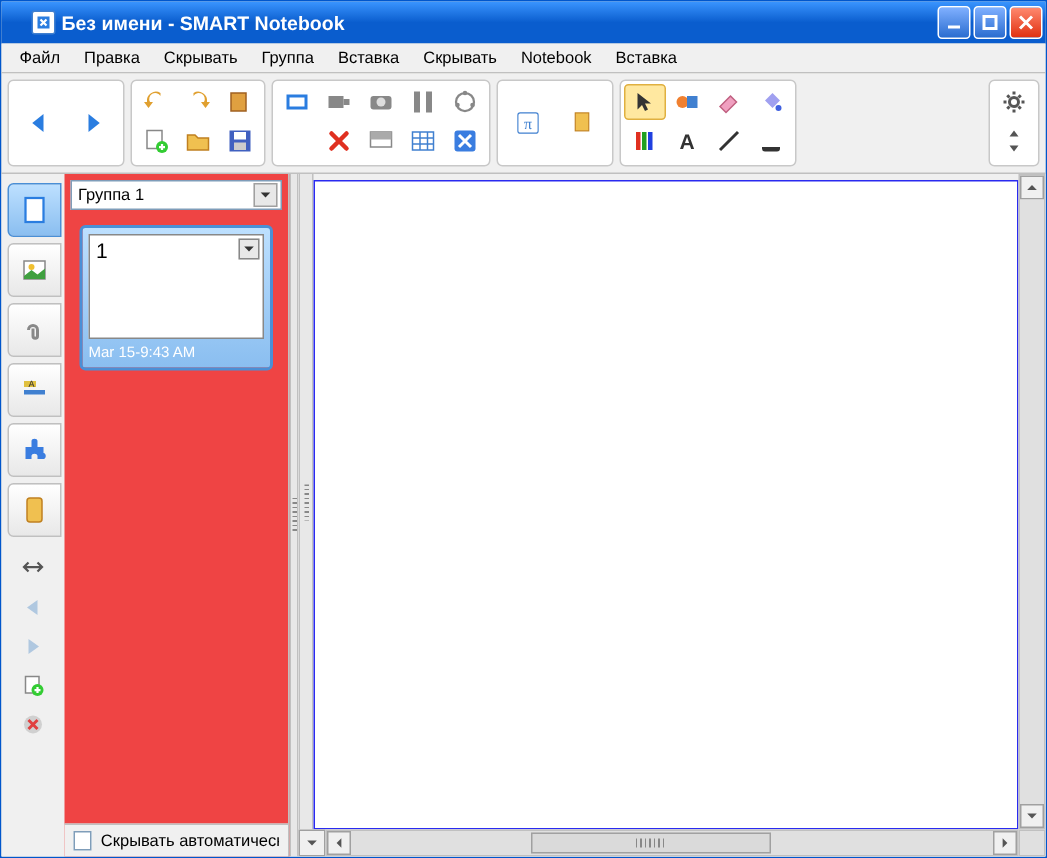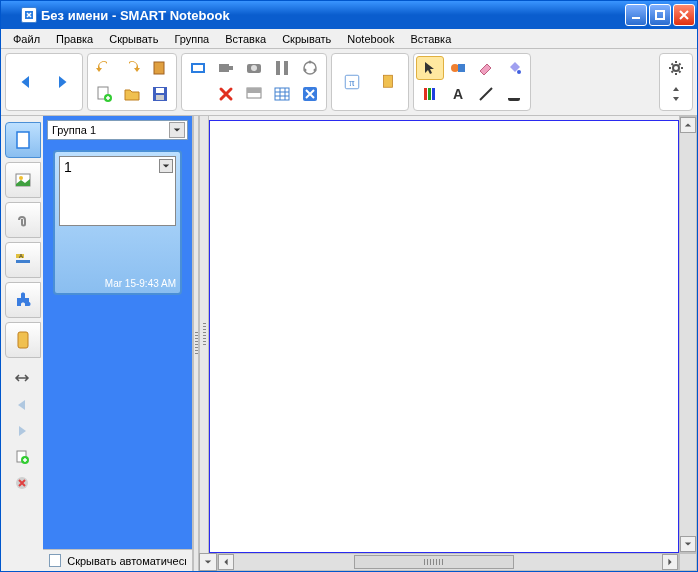--- a/index.html
+++ b/index.html
@@ -115,21 +115,21 @@
 .side-toggle {
   width: 20px; height: 20px;
   margin: 8px auto 4px;
   display: flex; align-items: center; justify-content: center;
 }
 .side-nav { margin: 2px auto; width: 28px; height: 22px; display:flex;align-items:center;justify-content:center;}
 .side-toggle svg, .side-nav svg { width: 16px; height: 16px; }
 
 .side-panel {
   width: 150px;
-  background: #3b82f6;
+  background: #ef4444;
   border-right: 1px solid #c0c0c0;
   display: flex; flex-direction: column;
   position: relative;
 }
 .group-select {
   margin: 4px;
   height: 20px;
   display: flex;
   border: 1px solid #7f9db9;
   background: #fff;
@@ -150,21 +150,21 @@
   padding: 4px;
 }
 .thumb {
   background: #fff;
   height: 70px;
   position: relative;
   border: 1px solid #888;
 }
 .thumb .num { position: absolute; top: 2px; left: 4px; font-size: 14px; }
 .thumb .menu-arrow { position: absolute; top: 2px; right: 2px; width: 14px; height: 14px; border: 1px solid #888; background: #e8e8e8; display:flex;align-items:center;justify-content:center;}
-.thumb-caption { text-align: right; color: #fff; font-size: 10px; padding: 4px 0 0; margin-top: 48px; }
+.thumb-caption { text-align: left; color: #fff; font-size: 10px; padding: 4px 0 0; }
 .splitter-v { width: 6px; background: #e8e8e8; border-left:1px solid #c0c0c0; border-right:1px solid #c0c0c0; display:flex;align-items:center;justify-content:center;}
 .splitter-v .grip { width: 3px; height: 24px; background: repeating-linear-gradient(to bottom,#888 0,#888 1px,transparent 1px,transparent 3px); }
 
 .canvas-zone {
   flex: 1;
   display: flex; flex-direction: column;
   background: #f0f0f0;
 }
 .canvas-body { flex:1; display:flex; overflow:hidden; }
 .canvas {

